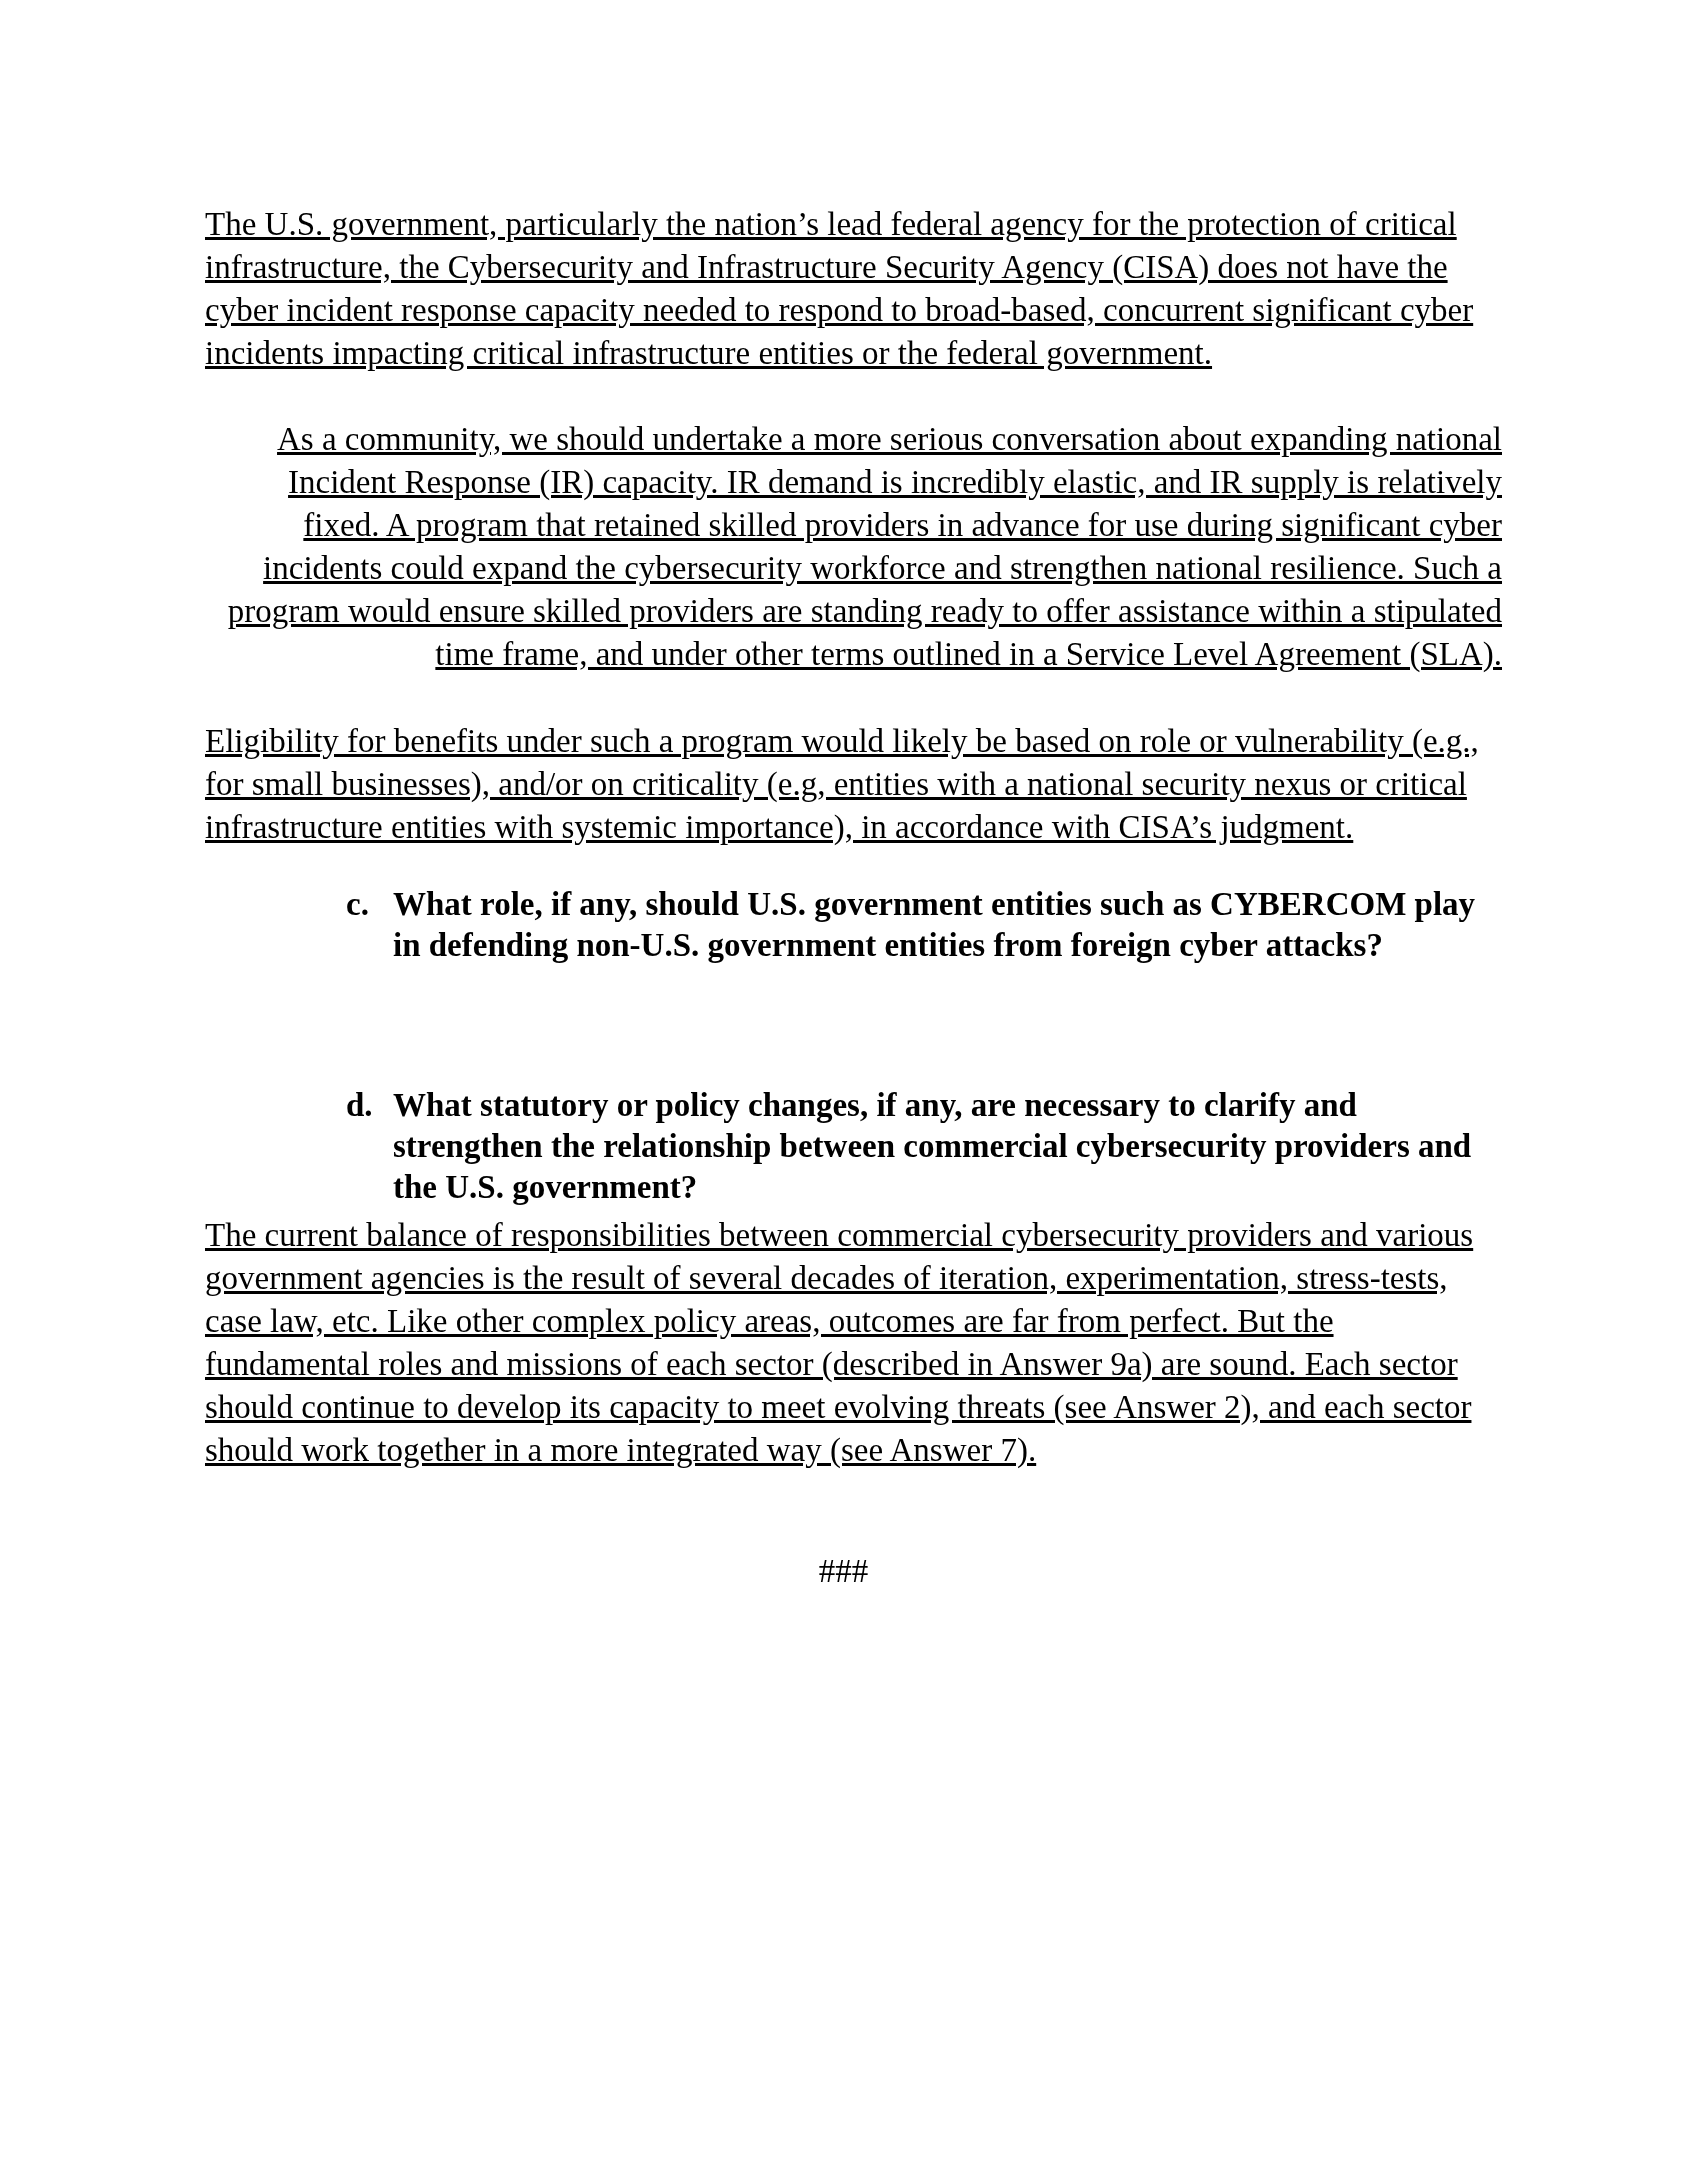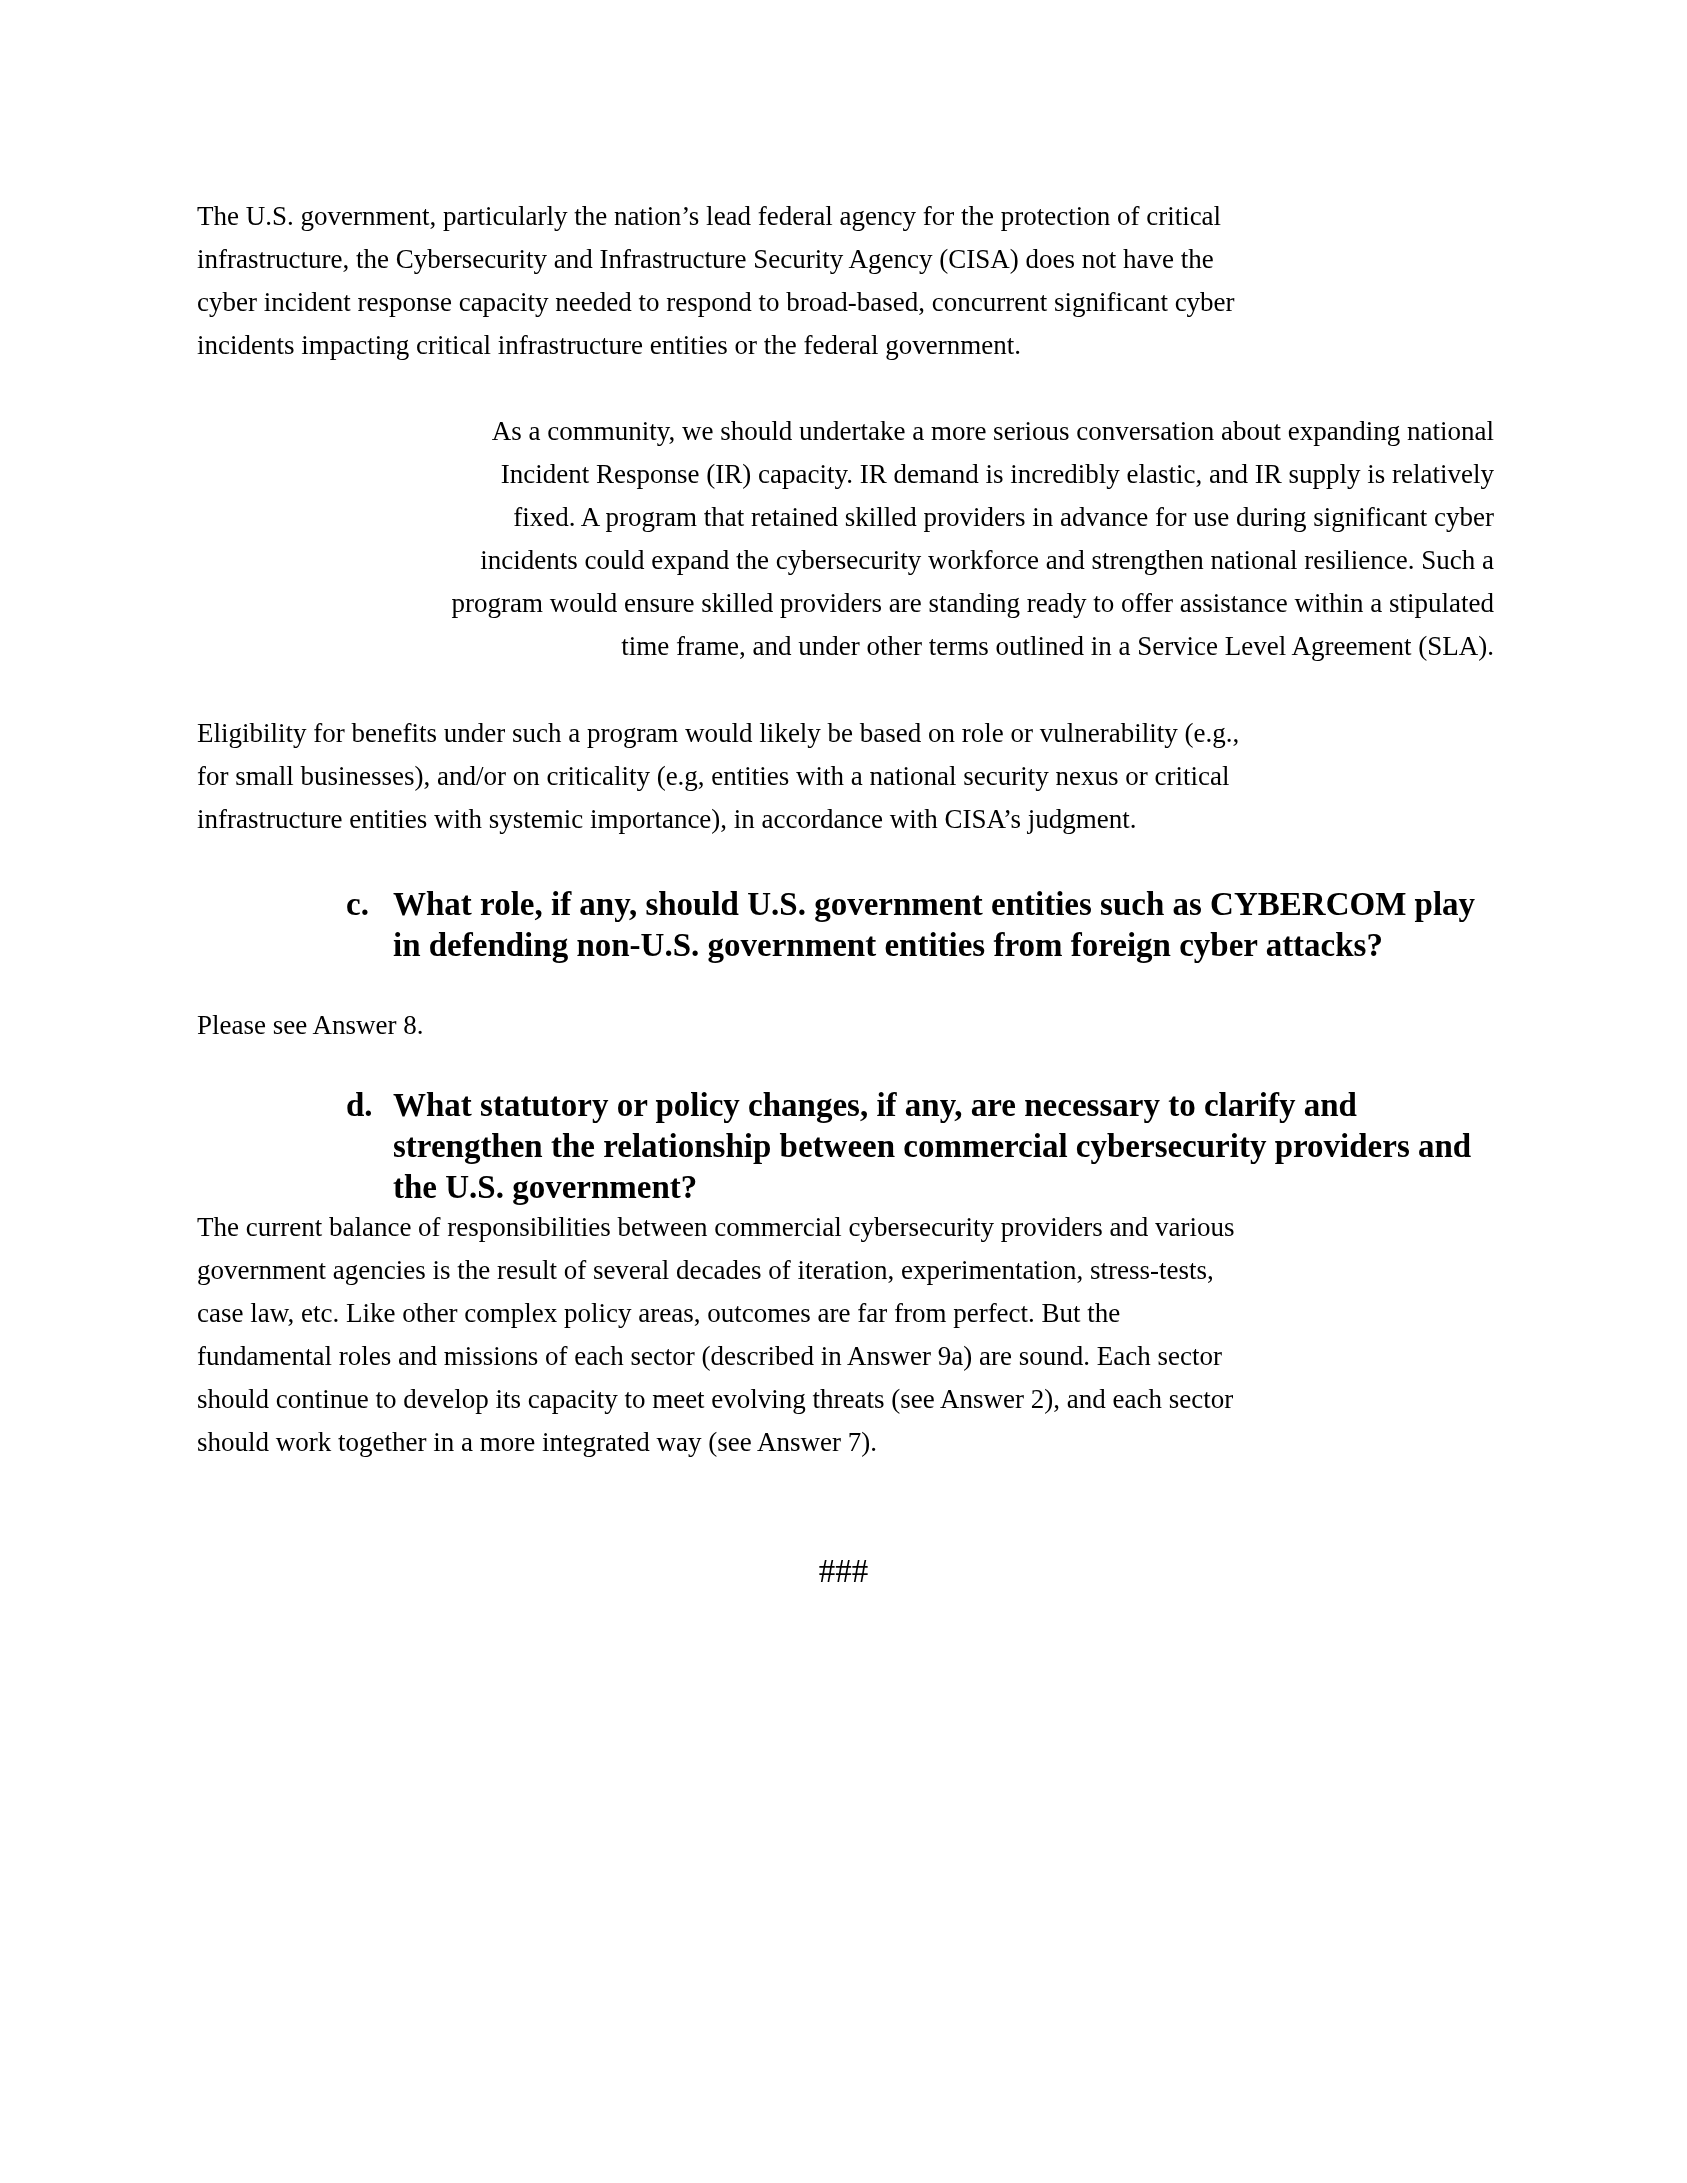--- a/index.html
+++ b/index.html
@@ -4,22 +4,23 @@
 <style>
   html, body { margin: 0; padding: 0; background: #ffffff; }
   body { width: 1687px; height: 2183px; position: relative; overflow: hidden; }
   .page {
     position: absolute; left: 0; top: 0; width: 1687px; height: 2183px;
     background: #ffffff; color: #000000;
     font-family: "Liberation Serif", "DejaVu Serif", serif;
   }
   .para {
     position: absolute; left: 197px; width: 1297px;
-    font-size: 27px; line-height: 43px; margin: 0;
+    font-size: 33px; line-height: 43px; margin: 8px;
     white-space: pre-line;
+    text-decoration: underline;
   }
   .q {
     position: absolute; left: 346px; width: 1151px;
     font-size: 33px; line-height: 41px; font-weight: bold;
     display: flex;
   }
   .q .lbl { width: 47px; flex: 0 0 47px; }
   .q .txt { white-space: pre-line; }
   .end {
     position: absolute; left: 0; width: 1687px; text-align: center;
@@ -46,21 +47,20 @@
   <p class="para" style="top:712px;">Eligibility for benefits under such a program would likely be based on role or vulnerability (e.g.,
 for small businesses), and/or on criticality (e.g, entities with a national security nexus or critical
 infrastructure entities with systemic importance), in accordance with CISA’s judgment.</p>
 
   <div class="q" style="top:884px;">
     <span class="lbl">c.</span>
     <span class="txt">What role, if any, should U.S. government entities such as CYBERCOM play
 in defending non-U.S. government entities from foreign cyber attacks?</span>
   </div>
 
-  <p class="para" style="top:1004px;">Please see Answer 8.</p>
 
   <div class="q" style="top:1085px;">
     <span class="lbl">d.</span>
     <span class="txt">What statutory or policy changes, if any, are necessary to clarify and
 strengthen the relationship between commercial cybersecurity providers and
 the U.S. government?</span>
   </div>
 
   <p class="para" style="top:1206px;">The current balance of responsibilities between commercial cybersecurity providers and various
 government agencies is the result of several decades of iteration, experimentation, stress-tests,

